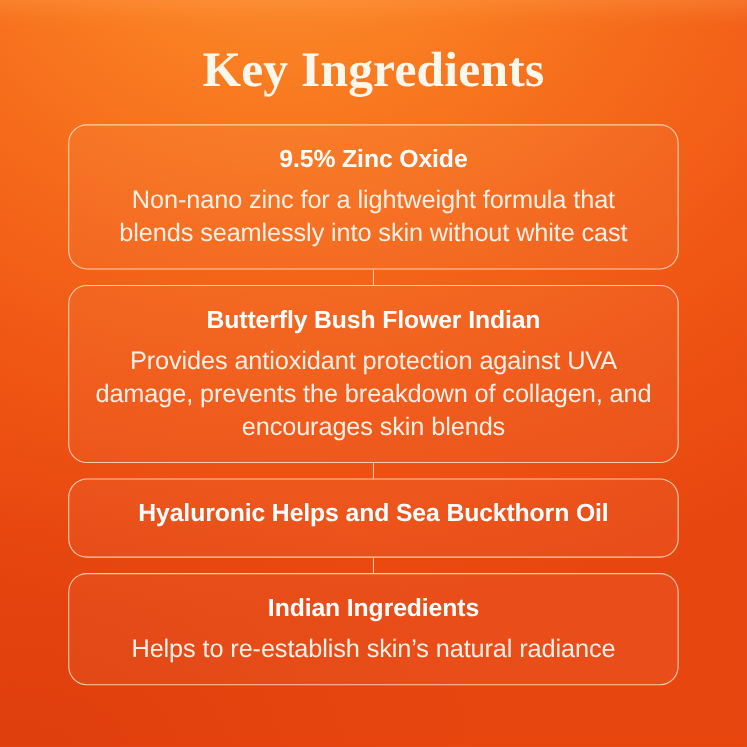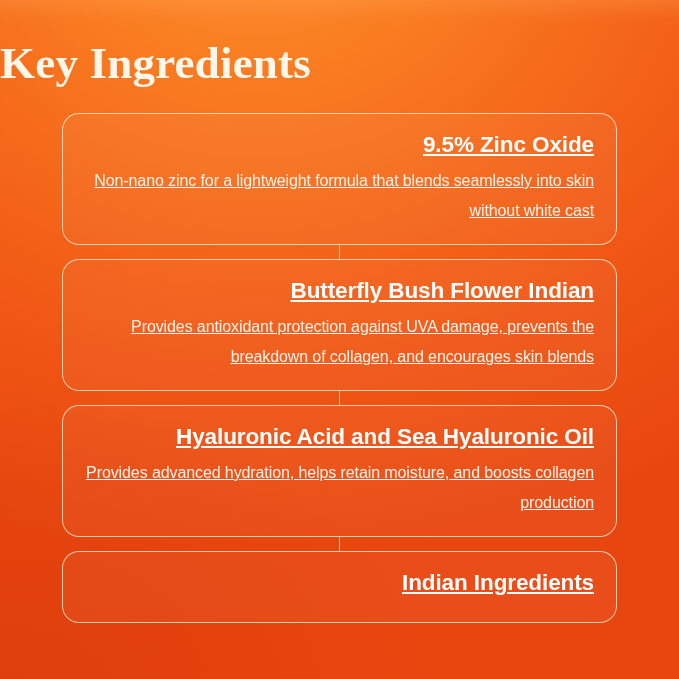--- a/index.html
+++ b/index.html
@@ -41,21 +41,21 @@
     inset: 0;
     background: radial-gradient(80% 60% at 2% 104%, rgba(214,56,10,0.55) 0%, rgba(214,56,10,0.22) 42%, rgba(214,56,10,0) 78%);
     pointer-events: none;
   }
 
   .page-title {
     position: absolute;
     top: 36px;
     left: 0;
     width: 679px;
-    text-align: left;
+    text-align: center;
     font-family: "Liberation Serif", "DejaVu Serif", serif;
     font-weight: 700;
     font-size: 45px;
     line-height: 54px;
     letter-spacing: 0.2px;
     color: #FFF6EC;
     z-index: 3;
   }
 
   .cards {
@@ -67,23 +67,22 @@
   }
 
   .card {
     position: relative;
     box-sizing: border-box;
     width: 555px;
     border: 1.3px solid rgba(255, 232, 210, 0.80);
     border-radius: 17px;
     background: rgba(255, 255, 255, 0.045);
     padding: 16px 22px 18px 22px;
-    text-align: right;
+    text-align: center;
     color: #FFFFFF;
-    text-decoration: underline;
   }
 
   
   .connector {
     position: relative;
     width: 555px;
     height: 14px;
   }
   .connector > i {
     position: absolute;
@@ -102,21 +101,21 @@
     font-size: 22.5px;
     line-height: 30px;
     color: #FFFFFF;
     letter-spacing: -0.1px;
     margin: 0 0 6px 0;
   }
 
   .card-body {
     font-family: "Liberation Sans", sans-serif;
     font-weight: 400;
-    font-size: 16px;
+    font-size: 23px;
     line-height: 30px;
     color: #FDF1E7;
     letter-spacing: -0.1px;
     margin: 0;
   }
 </style>
 </head>
 <body>
 
 <div id="poster">
@@ -137,26 +136,26 @@
     <div class="card">
       <div class="card-title">Butterfly Bush Flower Indian</div>
       <div class="card-body">Provides antioxidant protection against UVA damage, prevents the breakdown of collagen, and encourages skin blends</div>
     </div>
 
     <div class="connector">
         <i></i>
       </div>
 
     <div class="card">
-      <div class="card-title">Hyaluronic Acid and Sea Hyaluronic Oil</div>
-      <div class="card-body">Provides advanced hydration, helps retain moisture, and boosts collagen production</div>
+      <div class="card-title">Hyaluronic Helps and Sea Buckthorn Oil</div>
     </div>
 
     <div class="connector">
         <i></i>
       </div>
 
     <div class="card">
       <div class="card-title">Indian Ingredients</div>
+      <div class="card-body">Helps to re-establish skin’s natural radiance</div>
     </div>
 
   </div>
 </div>
 
 </body></html>

